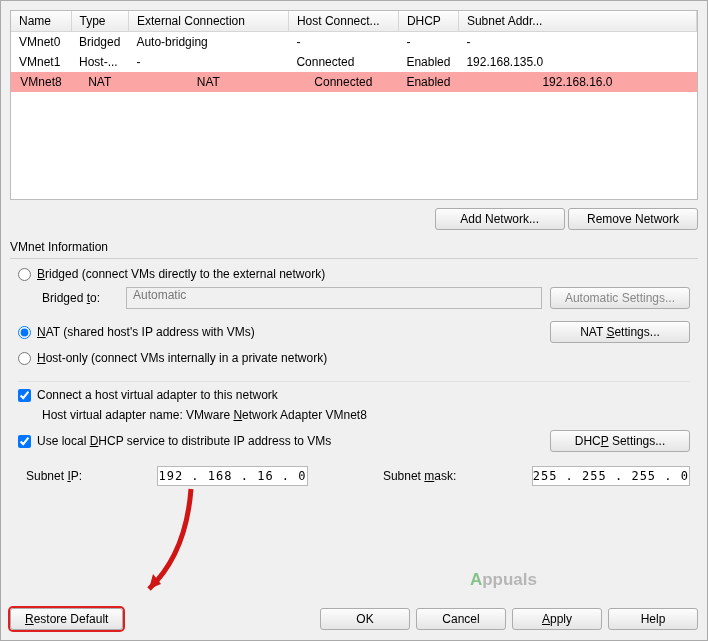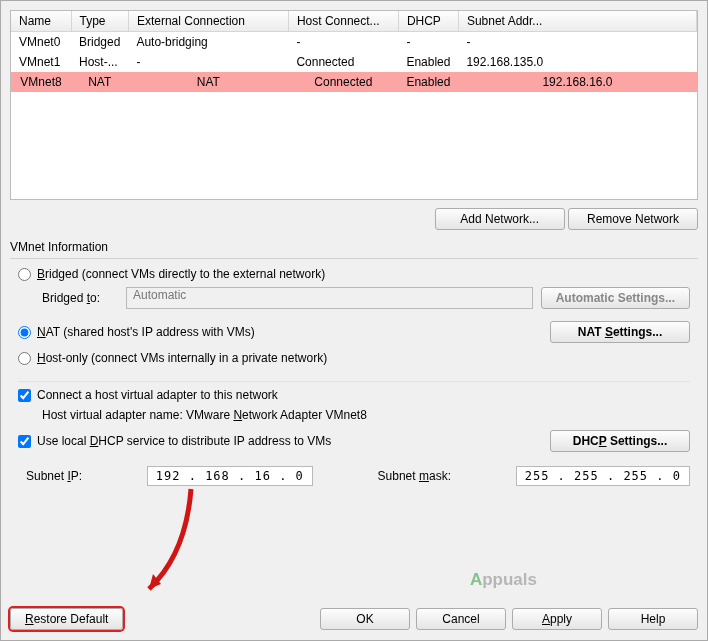--- a/index.html
+++ b/index.html
@@ -85,26 +85,25 @@
   flex: 1;
   height: 22px;
   border: 1px solid #b9b9b9;
   background: #f0f0f0;
   padding: 0 6px;
   color: #777;
 }
 .right-btn {
   min-width: 140px;
   text-align: center;
-  font-weight: bold;
 }
 .ip-box {
   border: 1px solid #b9b9b9;
   background: #fff;
-  padding: 2px 8px;
+  padding: 2px 0;
   font-family: monospace;
   letter-spacing: 1px;
   display: inline-block;
   min-width: 140px;
 }
 .subnet-row {
   display: flex;
   align-items: center;
   gap: 10px;
   margin: 12px 0 0 8px;

